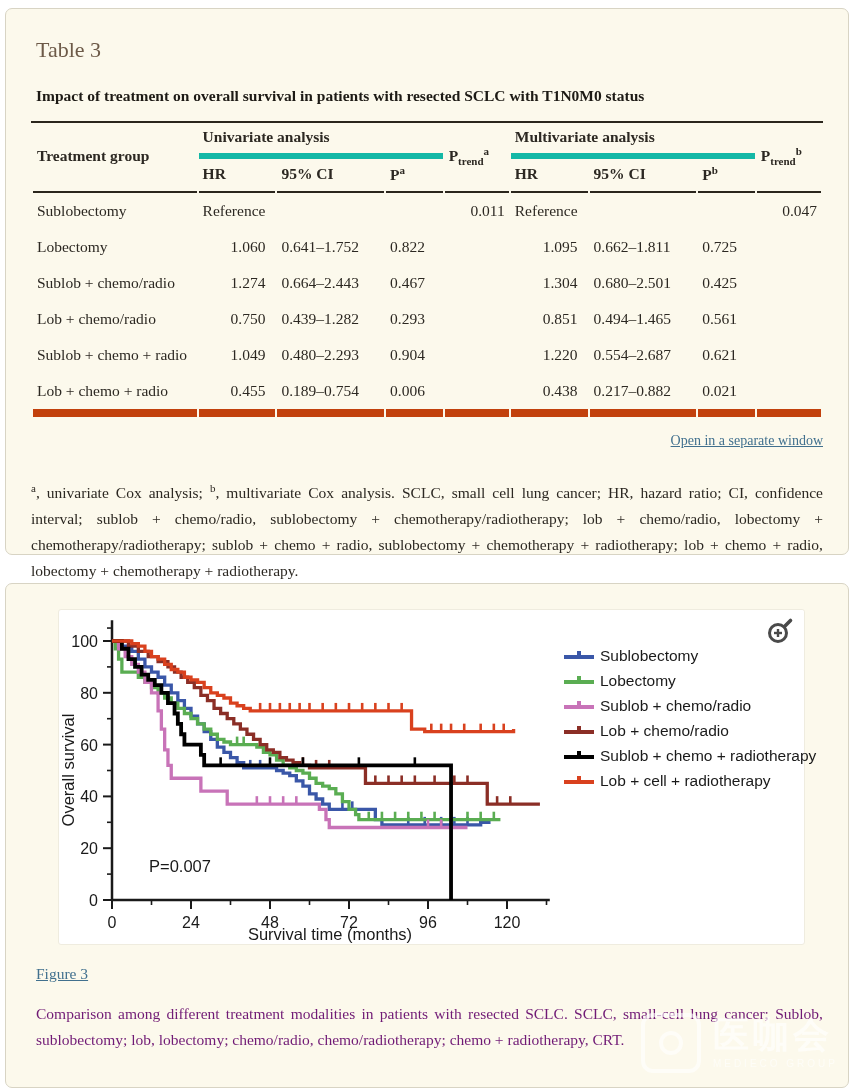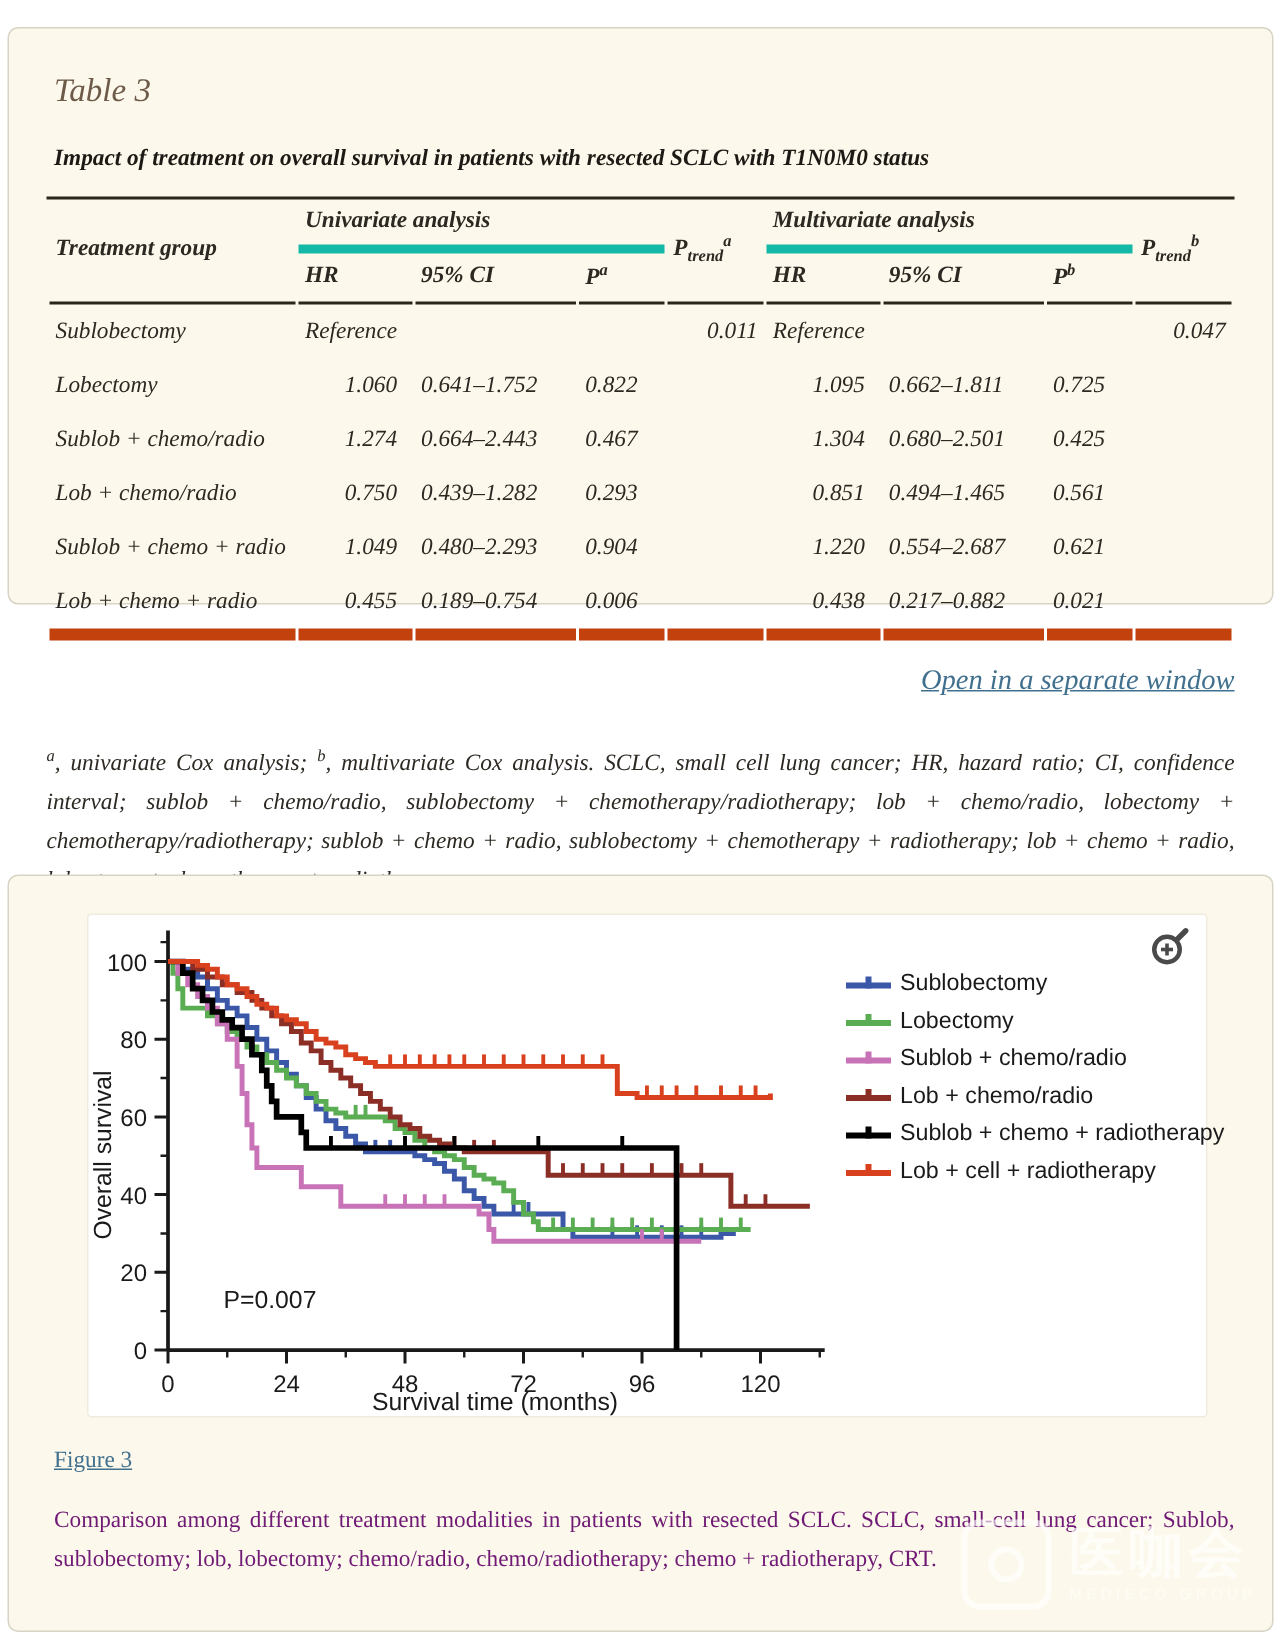--- a/index.html
+++ b/index.html
@@ -1,40 +1,40 @@
 <!DOCTYPE html>
 <html><head>
 <meta charset="utf-8">
 <style>
   html,body{margin:0;padding:0;background:#fff;}
   .page{position:relative;width:856px;height:1090px;background:#fff;overflow:hidden;
         font-family:"Liberation Serif", serif;color:#2c2822;}
   .card{position:absolute;left:5px;width:844px;background:#fcf9ec;border:1px solid #d8d4c4;
         border-radius:7px;box-sizing:border-box;padding:20px 25px;}
-  #table-card{top:18px;height:385px;font-style:italic;}
+  #table-card{top:8px;height:547px;}
   #figure-card{top:583px;height:505px;}
 
   .tbl-title{margin:8px 0 0 5px;font-size:22px;font-weight:normal;color:#6d5a48;}
   .tbl-caption{margin:24px 0 0 5px;font-size:15.5px;font-weight:bold;color:#1d1a15;}
 
   table.t3{width:100%;margin-top:16px;border-collapse:separate;border-spacing:2px 0;
            border-top:2px solid #2b261c;font-size:15.5px;color:#2c2822;}
   table.t3 th{font-weight:bold;text-align:left;padding:5px 4px 7px 4px;}
   table.t3 th.grp{border-bottom:6px solid #14b8a6;margin-left:28px;}
   table.t3 tr.sub th{border-bottom:2px solid #2b261c;}
   table.t3 th.hdr{border-bottom:2px solid #2b261c;vertical-align:middle;}
   table.t3 td{padding:9px 4px;}
   table.t3 tr:last-child td{border-bottom:8px solid #c2410c;}
   table.t3 sub{font-size:11px;}
   table.t3 sup{font-size:11px;}
   .c1,.c5{text-align:right;padding-right:10px !important;}
   .c4,.c8{text-align:right;}
   td.ref{text-align:left !important;white-space:nowrap;}
 
-  .open-row{margin-top:16px;text-align:right;font-size:19px;}
+  .open-row{margin-top:16px;text-align:right;font-size:14px;}
   a.plink{color:#41708e;text-decoration:underline;cursor:pointer;}
   .footnote{margin:26px 0 0 0;font-size:15.5px;line-height:26px;text-align:justify;color:#2c2822;}
   .footnote sup{font-size:11px;}
 
   .fig-box{position:relative;width:745px;height:334px;margin:5px 0 0 27px;background:#ffffff;
            border:1px solid #efecdf;border-radius:3px;}
   .magnifier{position:absolute;top:0;right:0;width:46px;height:42px;background:#fff;
              border-radius:0 3px 0 14px;display:flex;align-items:center;justify-content:center;
              cursor:pointer;}
   .legend{position:absolute;left:505px;top:38px;}

